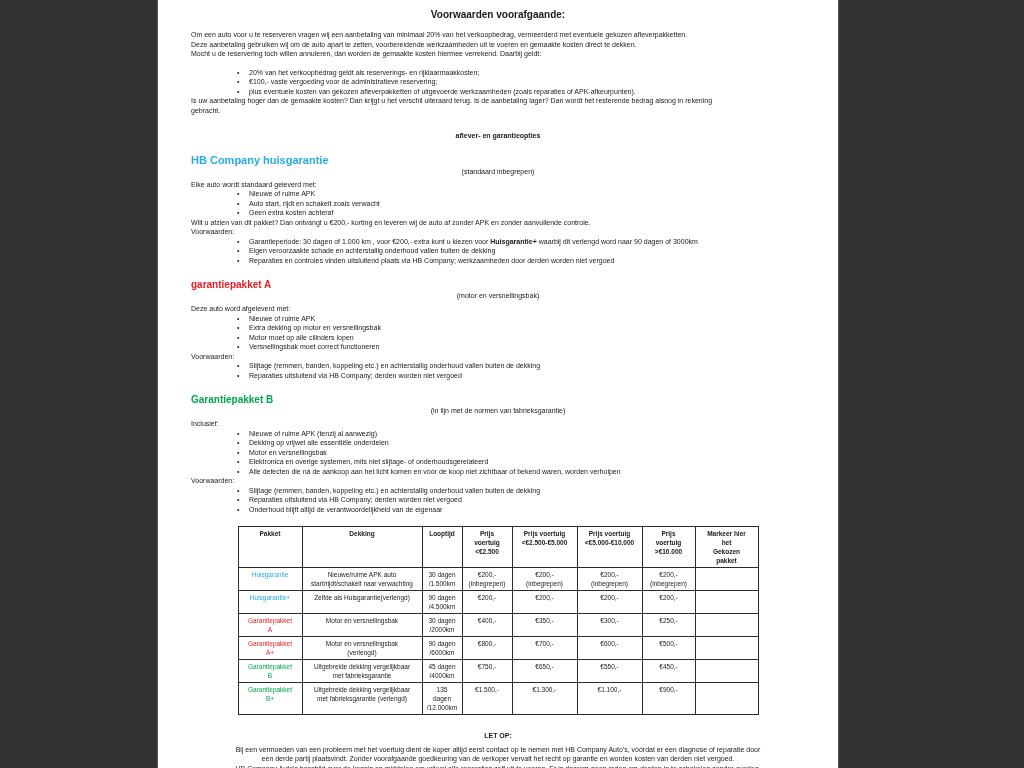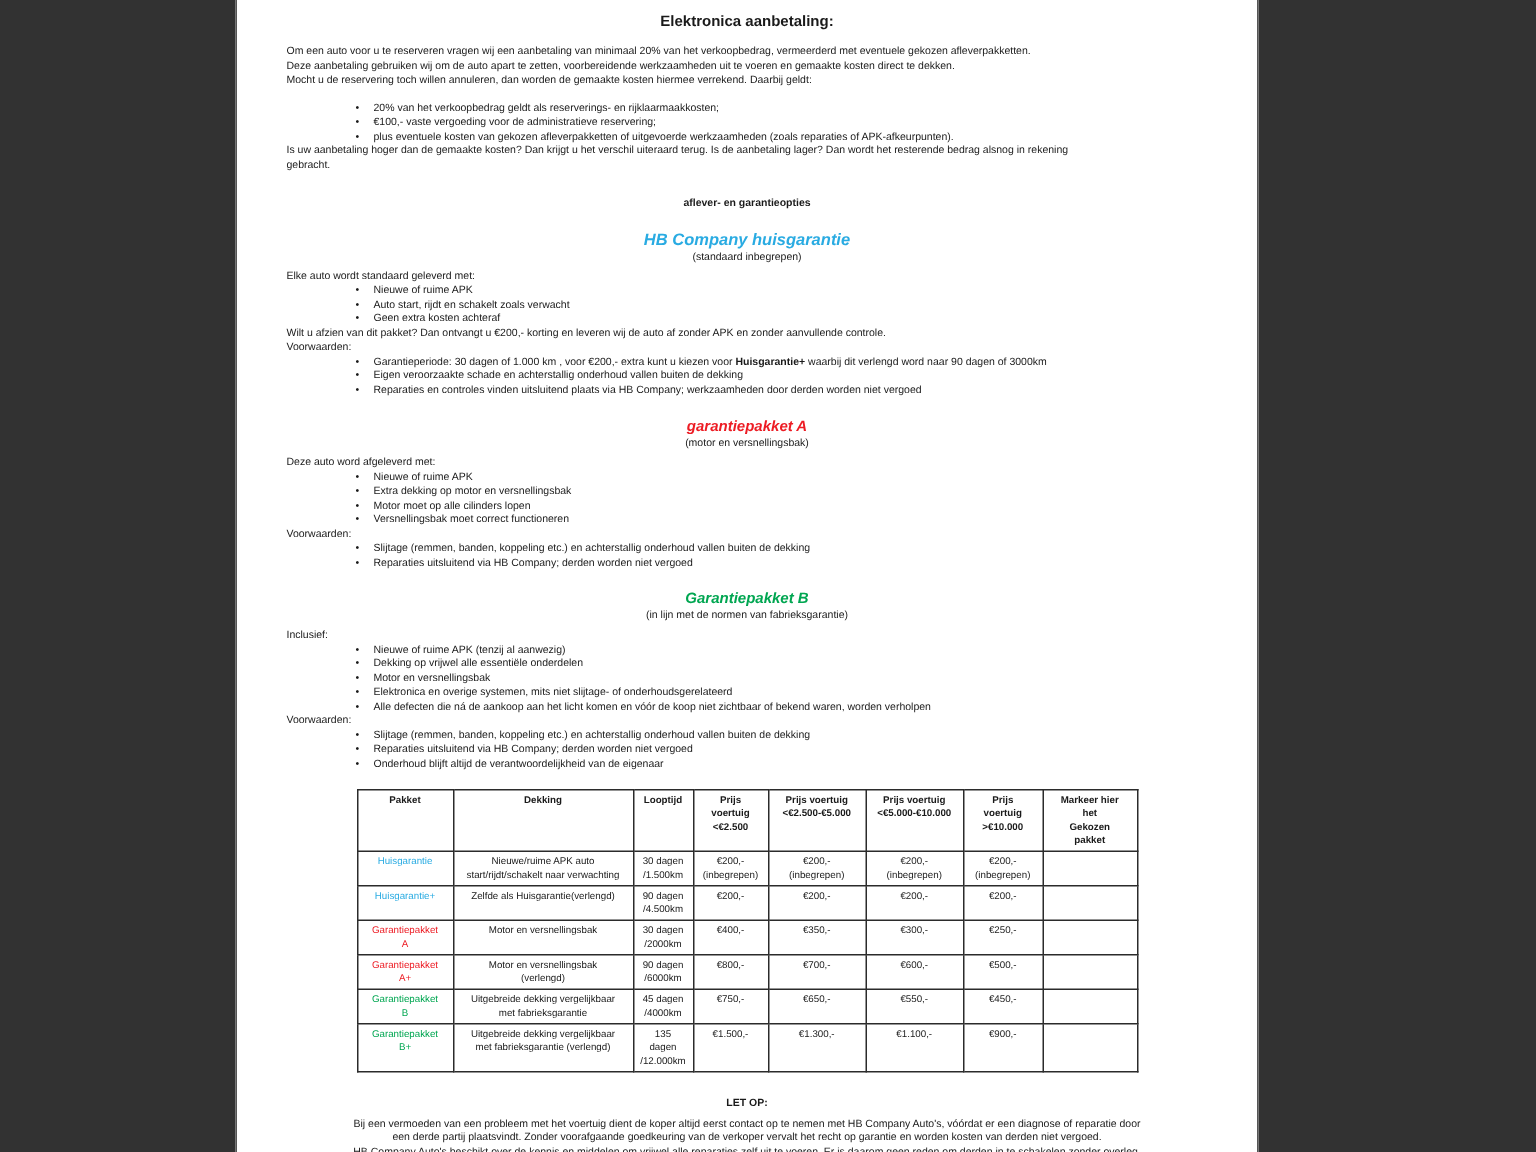--- a/index.html
+++ b/index.html
@@ -29,21 +29,21 @@
   .bullets.tight { margin-top: 0; }
   .bullet { display: flex; }
   .bullet .dot { flex: none; width: 12px; margin-left: 46px; text-align: left; }
 
   .section-sub { text-align: center; font-weight: bold; font-size: 7px; margin-top: 16px; }
 
   .h-blue  { color: var(--blue, #29ABE2); }
   .h-red   { color: var(--red, #ED1C24); }
   .h-green { color: var(--green, #00A651); }
 
-  .sec-heading { text-align: center; font-weight: bold; font-size: 11px; line-height: 13px; margin-top: 13px; font-style: italic; }
+  .sec-heading { font-weight: bold; font-size: 11px; line-height: 13px; margin-top: 13px; }
   .sec-heading.sm { font-size: 10px; }
   .sec-subtitle { text-align: center; font-size: 7px; line-height: 9px; margin-bottom: 4px; }
 
   table.pakketten {
     table-layout: fixed;
     border-collapse: collapse;
     width: 520px;
     margin: 12px auto 0 auto;
     font-size: 6.5px;
     line-height: 9px;
@@ -63,21 +63,21 @@
   .letop-title { font-weight: bold; font-size: 7px; margin-bottom: 4px; }
   .letop p { white-space: pre-line; }
 </style>
 </head>
 <body style="background: rgb(50, 50, 50);">
 
 <div class="viewer">
   <div class="page">
     <div class="content">
 
-      <div class="doc-title">Elektronica aanbetaling:</div>
+      <div class="doc-title">Voorwaarden voorafgaande:</div>
 
       <div class="para">Om een auto voor u te reserveren vragen wij een aanbetaling van minimaal 20% van het verkoopbedrag, vermeerderd met eventuele gekozen afleverpakketten.</div>
       <div class="para">Deze aanbetaling gebruiken wij om de auto apart te zetten, voorbereidende werkzaamheden uit te voeren en gemaakte kosten direct te dekken.</div>
       <div class="para">Mocht u de reservering toch willen annuleren, dan worden de gemaakte kosten hiermee verrekend. Daarbij geldt:</div>
 
       <ul class="bullets">
         <li class="bullet">
             <span class="dot">•</span>
             <span>20% van het verkoopbedrag geldt als reserverings- en rijklaarmaakkosten;</span>
           </li>

